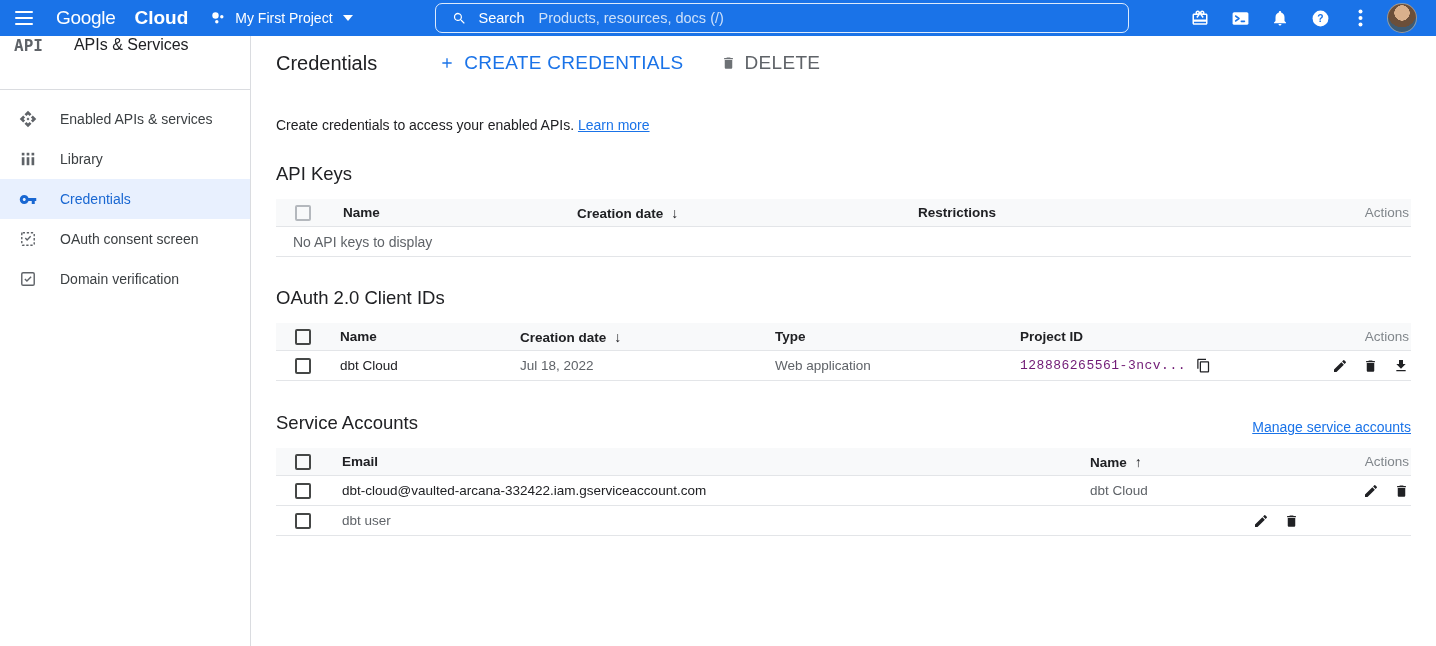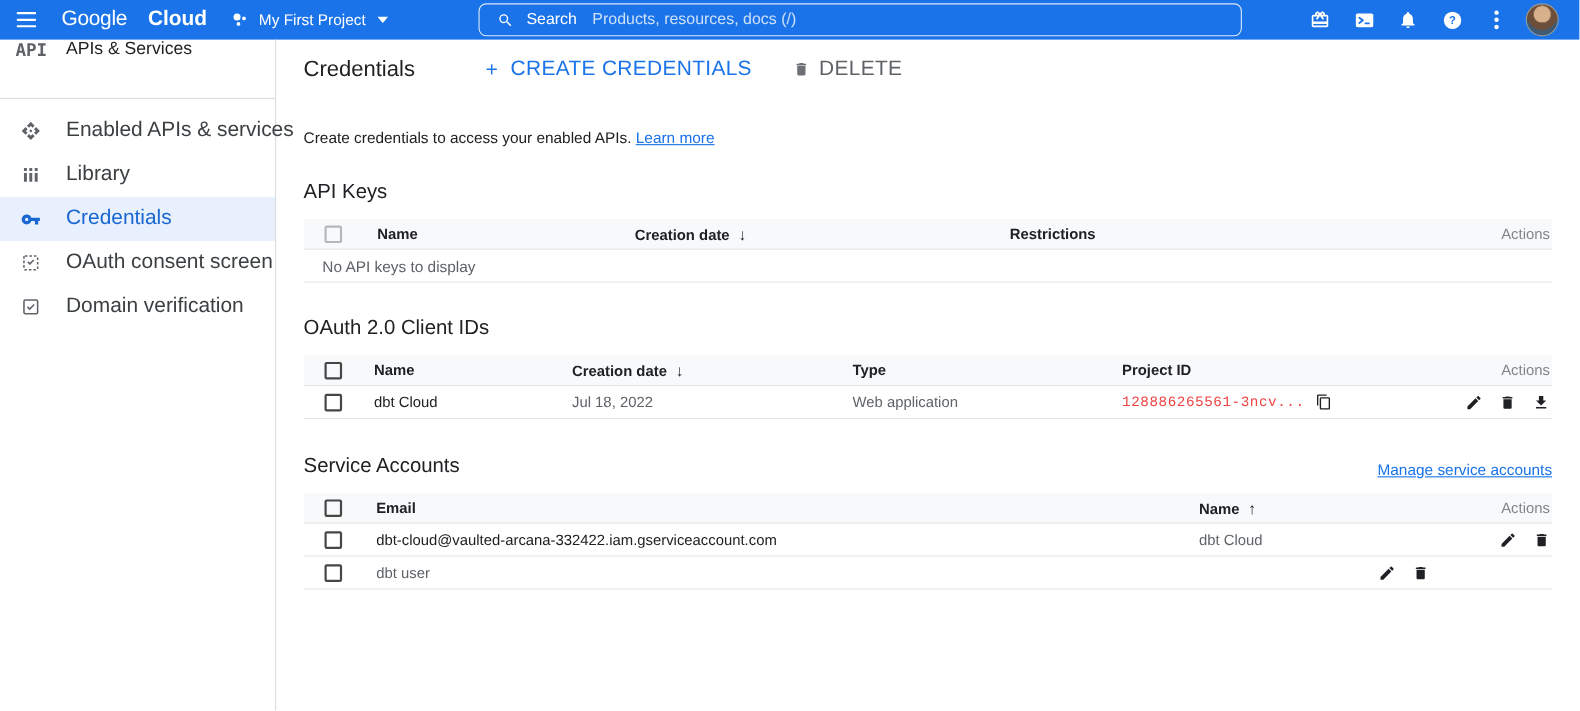--- a/index.html
+++ b/index.html
@@ -38,25 +38,25 @@
     width:30px; height:30px; border-radius:50%; margin:0 19px 0 7px; cursor:pointer;
     background: radial-gradient(circle at 50% 32%, #d9b08c 0 32%, #6b4f3a 33% 60%, #3e5b73 61% 100%);
     border:1px solid rgba(255,255,255,0.4);
   }
 
   
   .shell { display:flex; height:610px; }
   .sidebar { width:251px; border-right:1px solid #dadce0; flex:none; }
   .sb-head { height:54px; display:flex; align-items:flex-start; padding-left:14px; border-bottom:1px solid #dadce0; }
   .sb-logo { font-family:"DejaVu Sans Mono", monospace; font-weight:bold; font-size:16px; color:#5f6368; letter-spacing:0px; }
-  .sb-title { font-size:16px; color:#202124; margin-left:17px; }
+  .sb-title { font-size:16px; color:#202124; margin-left:31px; }
   .sb-nav { padding-top:9px; }
   .sb-item { height:40px; display:flex; align-items:center; padding-left:19px; cursor:pointer; color:#3c4043; }
   .sb-item .ic { width:18px; height:18px; flex:none; display:flex; align-items:center; justify-content:center; }
-  .sb-item .lbl { font-size:19px; margin-left:23px; white-space:nowrap; }
+  .sb-item .lbl { font-size:14px; margin-left:23px; white-space:nowrap; }
   .sb-item.selected { background:#e8f0fe; color:#1967d2; }
 
   
   .content { flex:1; padding:0 25px; min-width:0; }
   .page-head { height:54px; display:flex; align-items:center; }
   .page-title { font-size:20px; color:#202124; font-weight:400; }
   .btn { display:flex; align-items:center; border:none; background:none; font-family:inherit;
          font-size:19px; font-weight:500; letter-spacing:0.3px; cursor:pointer; padding:0; }
   .btn-create { color:#1a73e8; margin-left:62px; }
   .btn-create .bic { margin-right:9px; display:flex; }
@@ -81,21 +81,21 @@
   .grid-sa { grid-template-columns:66px 748px 1fr 110px; }
   .cb-cell { padding-left:19px; display:flex; align-items:center; }
   .cb { width:16px; height:16px; border:2px solid #454746; border-radius:2px; cursor:pointer; }
   .cb.dim { border-color:#b4b8bd; }
   .cell { font-size:13.5px; color:#202124; white-space:nowrap; overflow:hidden; }
   .cell.sub { color:#5f6368; }
   .cell.right { text-align:right; padding-right:2px; }
   .sort-arrow { font-weight:bold; font-size:14px; margin-left:8px; color:#202124; }
   .empty-row { height:30px; display:flex; align-items:center; padding-left:17px;
                border-bottom:1px solid #e3e5e8; font-size:14px; color:#5f6368; }
-  .mono { font-family:"Liberation Mono", monospace; font-size:13px; color:#ef4444; letter-spacing:0.5px; }
+  .mono { font-family:"Liberation Mono", monospace; font-size:13px; color:#701a75; letter-spacing:0.5px; }
   .cid { display:flex; align-items:center; }
   .cid .copy { margin-left:10px; display:flex; cursor:pointer; }
   .actions { display:flex; justify-content:flex-end; align-items:center; gap:15px; padding-right:2px; }
   .aic { display:flex; cursor:pointer; }
 </style>
 </head>
 <body>
 
 <div class="topbar">
   <div class="menu-btn">

